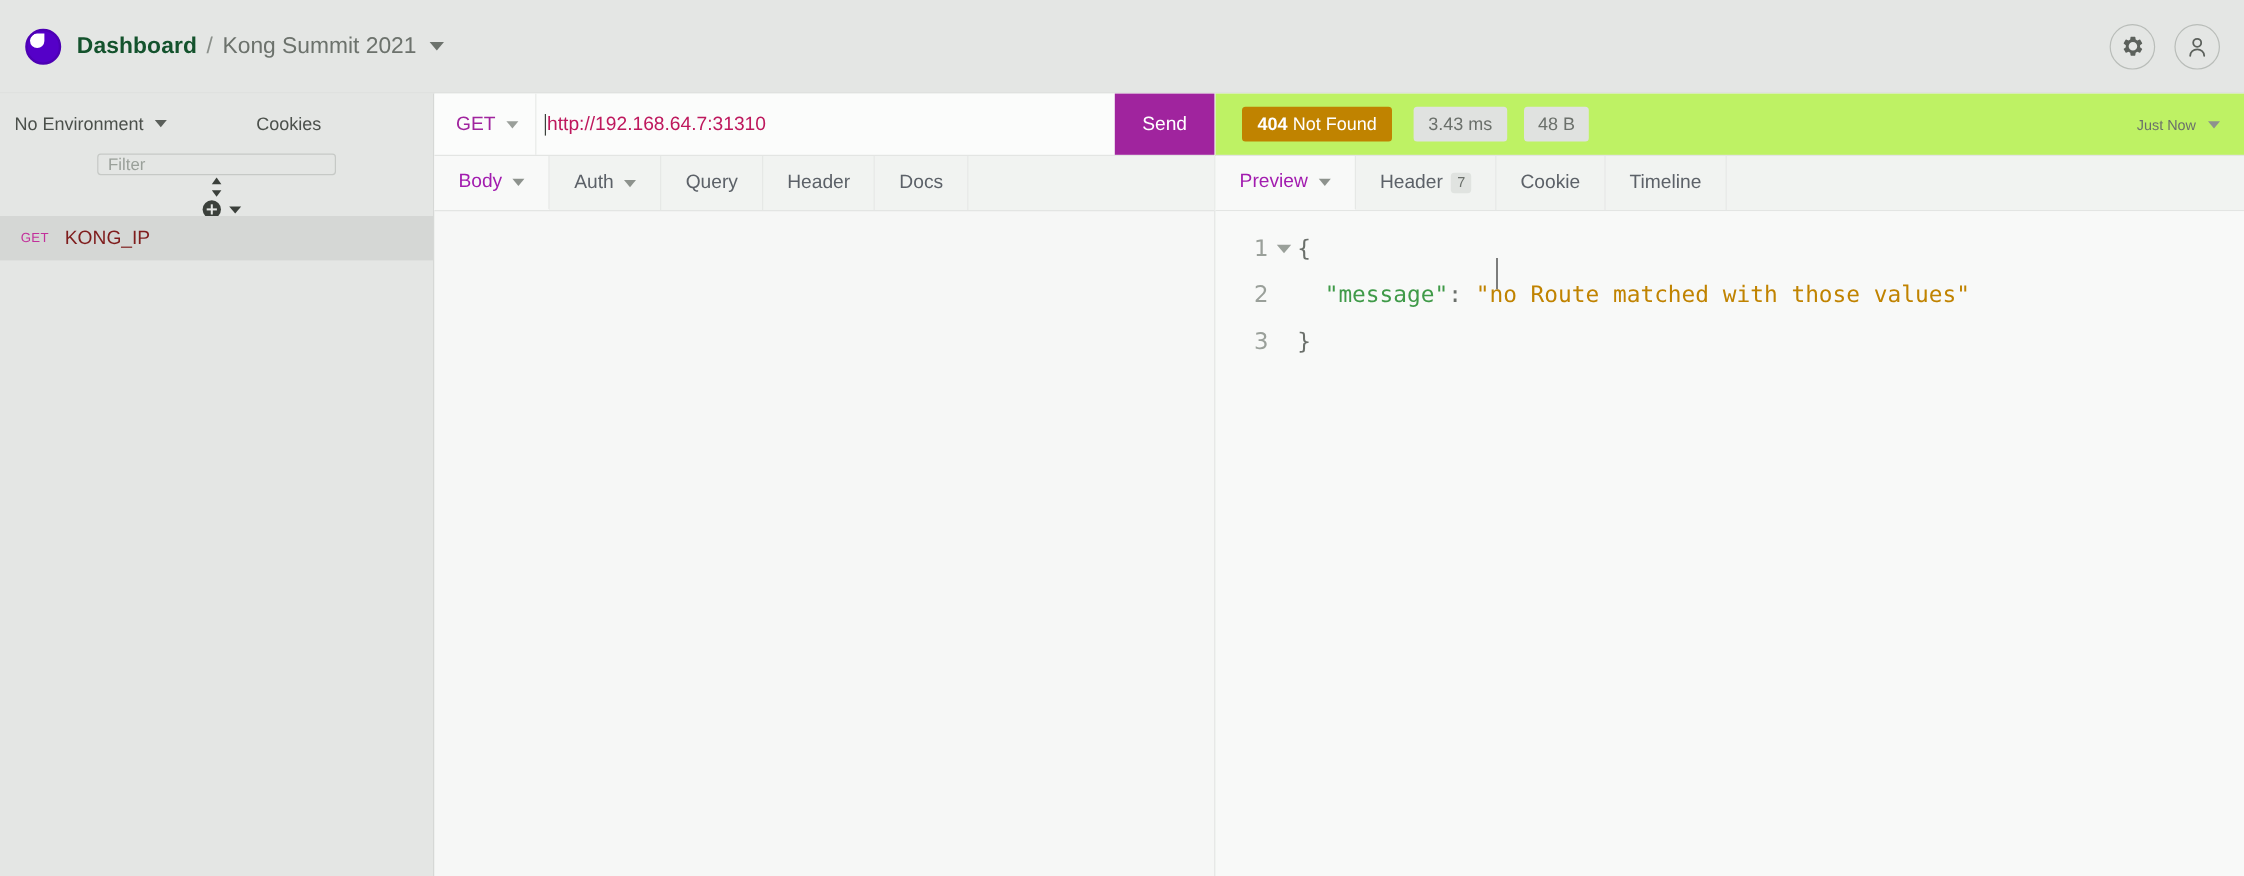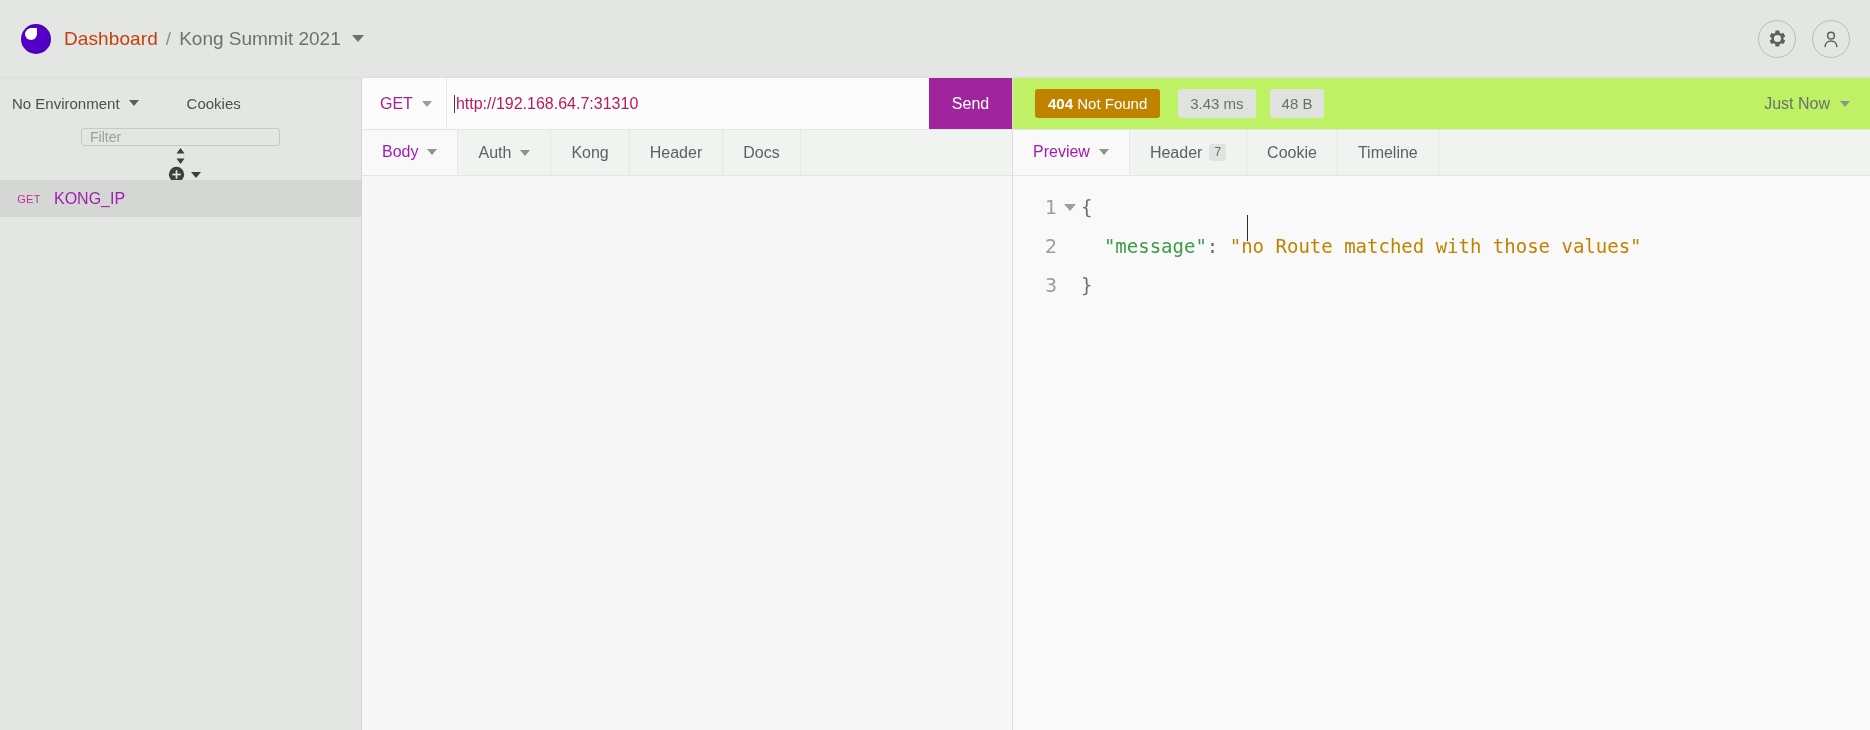--- a/index.html
+++ b/index.html
@@ -26,21 +26,21 @@
     background: #5500c8;
     border: 2.5px solid #4d00b4;
     position: relative; overflow: hidden;
   }
   .logo::after {
     content: ""; position: absolute;
     width: 12px; height: 12px; border-radius: 50% 0 50% 50%;
     background: #ffffff; top: 2px; left: 2px;
   }
   .breadcrumb { display: flex; align-items: center; font-size: 19px; margin-left: 6px; }
-  .crumb-dashboard { color: #c2410c; font-weight: normal; letter-spacing: .1px; }
+  .crumb-dashboard { color: #14532d; font-weight: bold; letter-spacing: .1px; }
   .crumb-sep { color: #8b908b; margin: 0 8px; font-weight: normal; }
   .crumb-workspace { color: #6c726c; }
   .crumb-caret {
     width: 0; height: 0; margin-left: 11px;
     border-left: 6px solid transparent; border-right: 6px solid transparent;
     border-top: 7px solid #6c726c;
   }
   .header-spacer { flex: 1; }
   .icon-btn {
     width: 38px; height: 38px; border-radius: 50%;
@@ -62,21 +62,21 @@
   .env-row {
     height: 50px; display: flex; align-items: center;
     padding: 0 12px; font-size: 15px; color: #4b504b;
   }
   .env-name { display: flex; align-items: center; }
   .env-caret {
     width: 0; height: 0; margin-left: 9px;
     border-left: 5px solid transparent; border-right: 5px solid transparent;
     border-top: 6px solid #5a5f5a;
   }
-  .cookies-link { margin-left: 48px; color: #4b504b; font-size: 15px; }
+  .cookies-link { margin-left: 75px; color: #4b504b; font-size: 15px; }
   .filter-row { height: 52px; display: flex; align-items: center; padding: 0 11px; flex-direction: column; }
   .filter-input {
     flex: 1; height: 28px; border: 1px solid #c6c9c6; border-radius: 3px;
     background: #e4e6e4; padding: 0 8px; font-size: 14px; color: #5a5f5a;
     font-family: "Liberation Sans", sans-serif; outline: none;
   }
   .filter-input::placeholder { color: #9aa09a; }
   .sort-btn { width: 42px; display: flex; align-items: center; justify-content: center; }
   .add-btn { display: flex; align-items: center; justify-content: center; gap: 6px; padding-left: 8px; }
   .add-caret {
@@ -86,21 +86,21 @@
   }
   .req-list { flex: 1; overflow: hidden; }
   .req-item {
     height: 37px; display: flex; align-items: center;
     background: #d5d7d5; padding-left: 6px;
   }
   .req-method {
     font-size: 11px; color: #c2309b; font-weight: normal;
     width: 46px; text-align: center; letter-spacing: .3px;
   }
-  .req-name { font-size: 16px; color: #a21caf; margin-left: 2px; }
+  .req-name { font-size: 16px; color: #7f1d1d; margin-left: 2px; }
 
   
   .request-pane {
     width: 651px; min-width: 651px;
     display: flex; flex-direction: column;
     border-right: 1px solid #dcdedc;
     background: #f6f7f6;
   }
   .url-bar {
     height: 52px; display: flex; align-items: stretch;
@@ -159,21 +159,21 @@
   .status-pill {
     background: #c08300; color: #ffffff; font-size: 15px;
     padding: 6px 13px; border-radius: 3px; margin-right: 18px;
   }
   .status-pill b { font-weight: bold; }
   .meta-pill {
     background: #e0e2e0; color: #6b706b; font-size: 15px;
     padding: 6px 12px; border-radius: 3px; margin-right: 14px;
   }
   .status-spacer { flex: 1; }
-  .just-now { display: flex; align-items: center; color: #6b706b; font-size: 16px; }
+  .just-now { display: flex; align-items: center; color: #6b706b; font-size: 12px; }
   .jn-caret {
     width: 0; height: 0; margin-left: 10px;
     border-left: 5px solid transparent; border-right: 5px solid transparent;
     border-top: 6px solid #8d928d;
   }
   .code-view {
     flex: 1; background: #f8f9f8; padding-top: 12px;
     font-family: "DejaVu Sans Mono", monospace; font-size: 19px; line-height: 39px;
   }
   .code-line { display: flex; align-items: center; }
@@ -283,21 +283,21 @@
       <div class="tab-strip">
         <div class="tab active">
           <span>Body</span>
           <span class="tcaret"></span>
         </div>
         <div class="tab">
           <span>Auth</span>
           <span class="tcaret"></span>
         </div>
         <div class="tab">
-          <span>Kong</span>
+          <span>Query</span>
         </div>
         <div class="tab">
           <span>Header</span>
         </div>
         <div class="tab">
           <span>Docs</span>
         </div>
       </div>
 
     </div>

